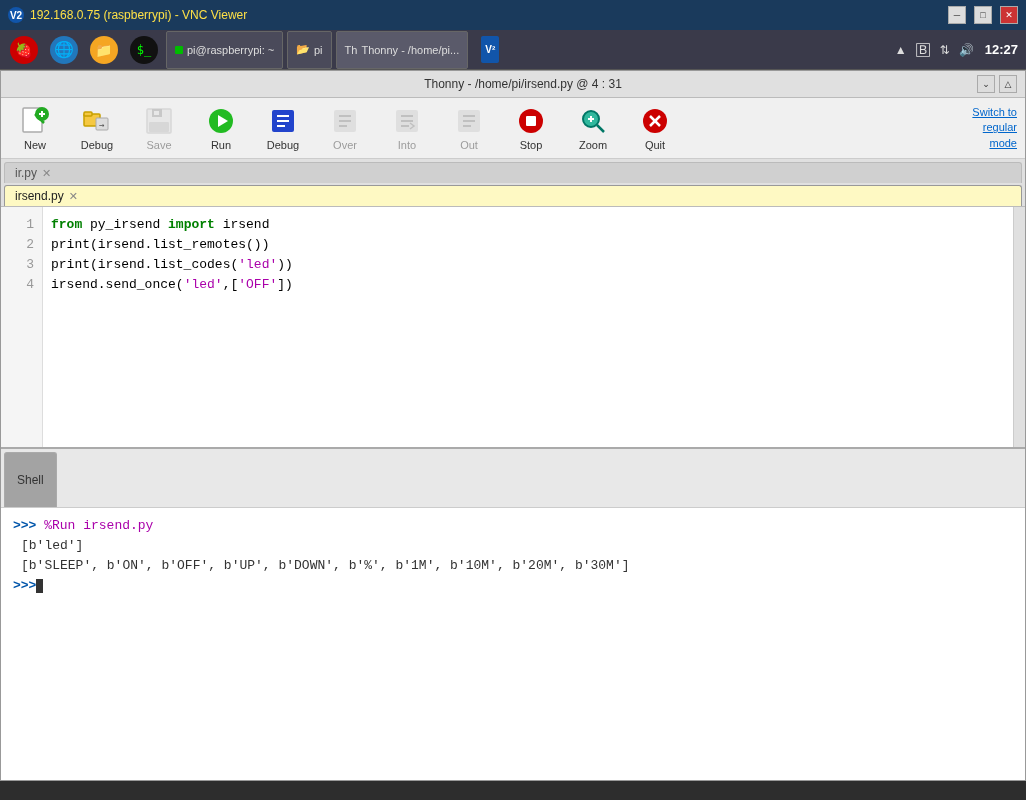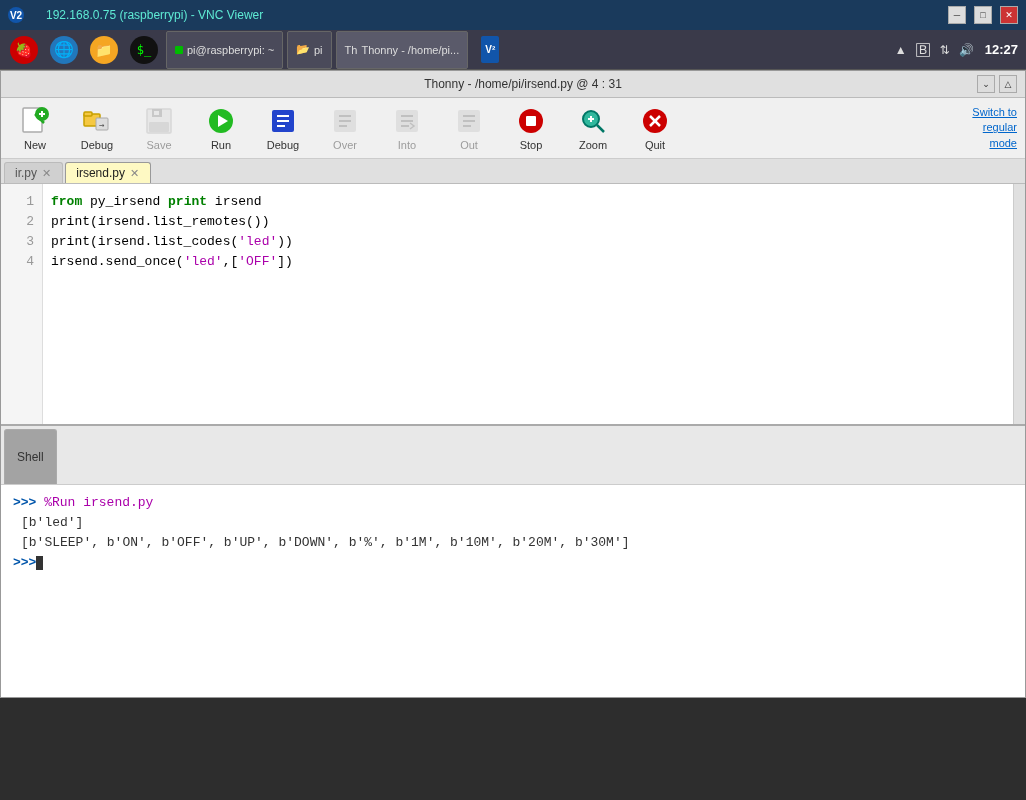--- a/index.html
+++ b/index.html
@@ -19,37 +19,37 @@
       display: flex;
       align-items: center;
       justify-content: space-between;
       height: 30px;
       padding: 0 8px;
       user-select: none;
     }
     .title-bar-left {
       display: flex;
       align-items: center;
-      gap: 22px;
+      gap: 6px;
     }
     .title-bar-icon {
       width: 16px;
       height: 16px;
       border-radius: 50%;
       background: #cc0000;
       display: flex;
       align-items: center;
       justify-content: center;
       font-size: 9px;
       color: white;
       font-weight: bold;
     }
     .title-bar-text {
       font-size: 12px;
-      color: #5eead4;
+      color: #fde047;
     }
     .title-bar-controls {
       display: flex;
       gap: 8px;
     }
 
     
     .taskbar {
       background: #3a3a4a;
       height: 40px;
@@ -208,20 +208,21 @@
       line-height: 1.4;
     }
 
     
     .tab-bar {
       background: #e0e0e0;
       border-bottom: 1px solid #bbb;
       display: flex;
       padding: 3px 3px 0;
       gap: 2px;
+      flex-direction: column;
     }
     .tab {
       background: #d0d0d0;
       border: 1px solid #bbb;
       border-bottom: none;
       padding: 3px 10px;
       font-size: 12px;
       color: #555;
       cursor: pointer;
       border-radius: 3px 3px 0 0;
@@ -310,21 +311,21 @@
       color: #333;
       display: inline-block;
       border-radius: 3px 3px 0 0;
     }
     .shell-content {
       background: #fff;
       padding: 8px 12px;
       font-family: 'Courier New', monospace;
       font-size: 13px;
       line-height: 20px;
-      height: 212px;
+      height: 272px;
       overflow: auto;
     }
     .shell-prompt {
       color: #0055aa;
       font-weight: bold;
     }
     .shell-run-cmd {
       color: #aa00aa;
     }
     .shell-output {
@@ -561,21 +562,21 @@
   </div>
 
   <div class="code-editor">
     <div class="line-numbers">
       <span class="line-number">1</span>
       <span class="line-number">2</span>
       <span class="line-number">3</span>
       <span class="line-number">4</span>
     </div>
     <div class="code-content">
-      <div class="code-line"><span class="kw-from">from</span> py_irsend <span class="kw-import">print</span> irsend</div>
+      <div class="code-line"><span class="kw-from">from</span> py_irsend <span class="kw-import">import</span> irsend</div>
       <div class="code-line">print(irsend.list_remotes())</div>
       <div class="code-line">print(irsend.list_codes(<span class="kw-str">'led'</span>))</div>
       <div class="code-line">irsend.send_once(<span class="kw-str">'led'</span>,[<span class="kw-str">'OFF'</span>])</div>
     </div>
     <div class="scrollbar-y"></div>
   </div>
 
   <div class="shell-section">
     <div class="shell-tab-bar">
       <div class="shell-tab">

